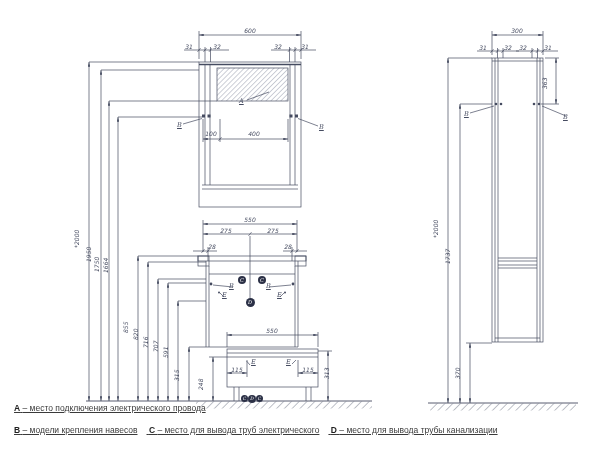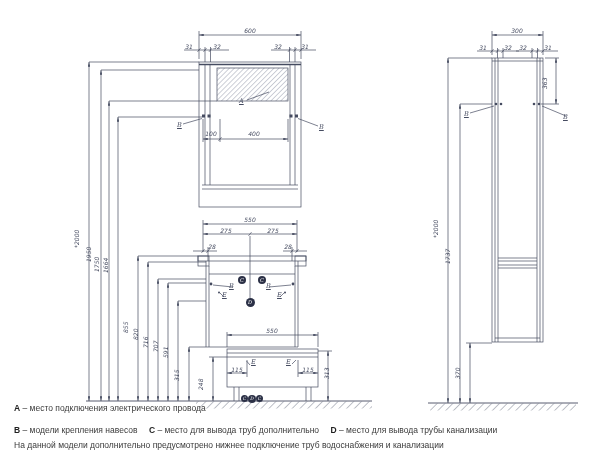--- a/index.html
+++ b/index.html
@@ -13,21 +13,21 @@
   .vd{position:absolute;font:italic 6px "DejaVu Sans",sans-serif;color:#454b60;
       transform:rotate(-90deg);transform-origin:0 100%;white-space:nowrap;height:7px;line-height:7px;}
   
   .lt{position:absolute;font:italic 6.5px "DejaVu Serif",serif;color:#454b60;
       text-decoration:underline;line-height:7px;}
   
   .mk{position:absolute;border-radius:50%;background:#2b3046;color:#fff;
       display:flex;align-items:center;justify-content:center;
       font:italic 5px "DejaVu Serif",serif;}
   .mk span{transform:translateY(-0.2px);}
-  .legend-line{position:absolute;left:14px;font-size:8.5px;color:#3a3a3a;white-space:nowrap;}
+  .legend-line{position:absolute;left:14px;font-size:8.5px;color:#3a3a3a;white-space:nowrap;text-decoration:underline;}
   .legend-line b{font-weight:bold;color:#1f1f1f;}
   .seg{margin-right:9px;}
 </style>
 </head>
 <body>
 
 <div class="stage">
 
 <svg width="600" height="472" viewBox="0 0 600 472">
   <defs>
@@ -293,21 +293,18 @@
     </div>
 
 <div class="legend-line" style="top:403px">
   <b>A</b>
   <span>– место подключения электрического провода</span>
 </div>
 <div class="legend-line" style="top:425px">
   <span class="seg"><b>B</b>
   <span>– модели крепления навесов</span></span>
   <span class="seg"><b>C</b>
-  <span>– место для вывода труб дополнительно</span></span>
+  <span>– место для вывода труб электрического</span></span>
   <span class="seg"><b>D</b>
   <span>– место для вывода трубы канализации</span></span>
 </div>
-<div class="legend-line" style="top:440px">
-  <span>На данной модели дополнительно предусмотрено нижнее подключение труб водоснабжения и канализации</span>
+
 </div>
 
-</div>
-
 </body></html>

